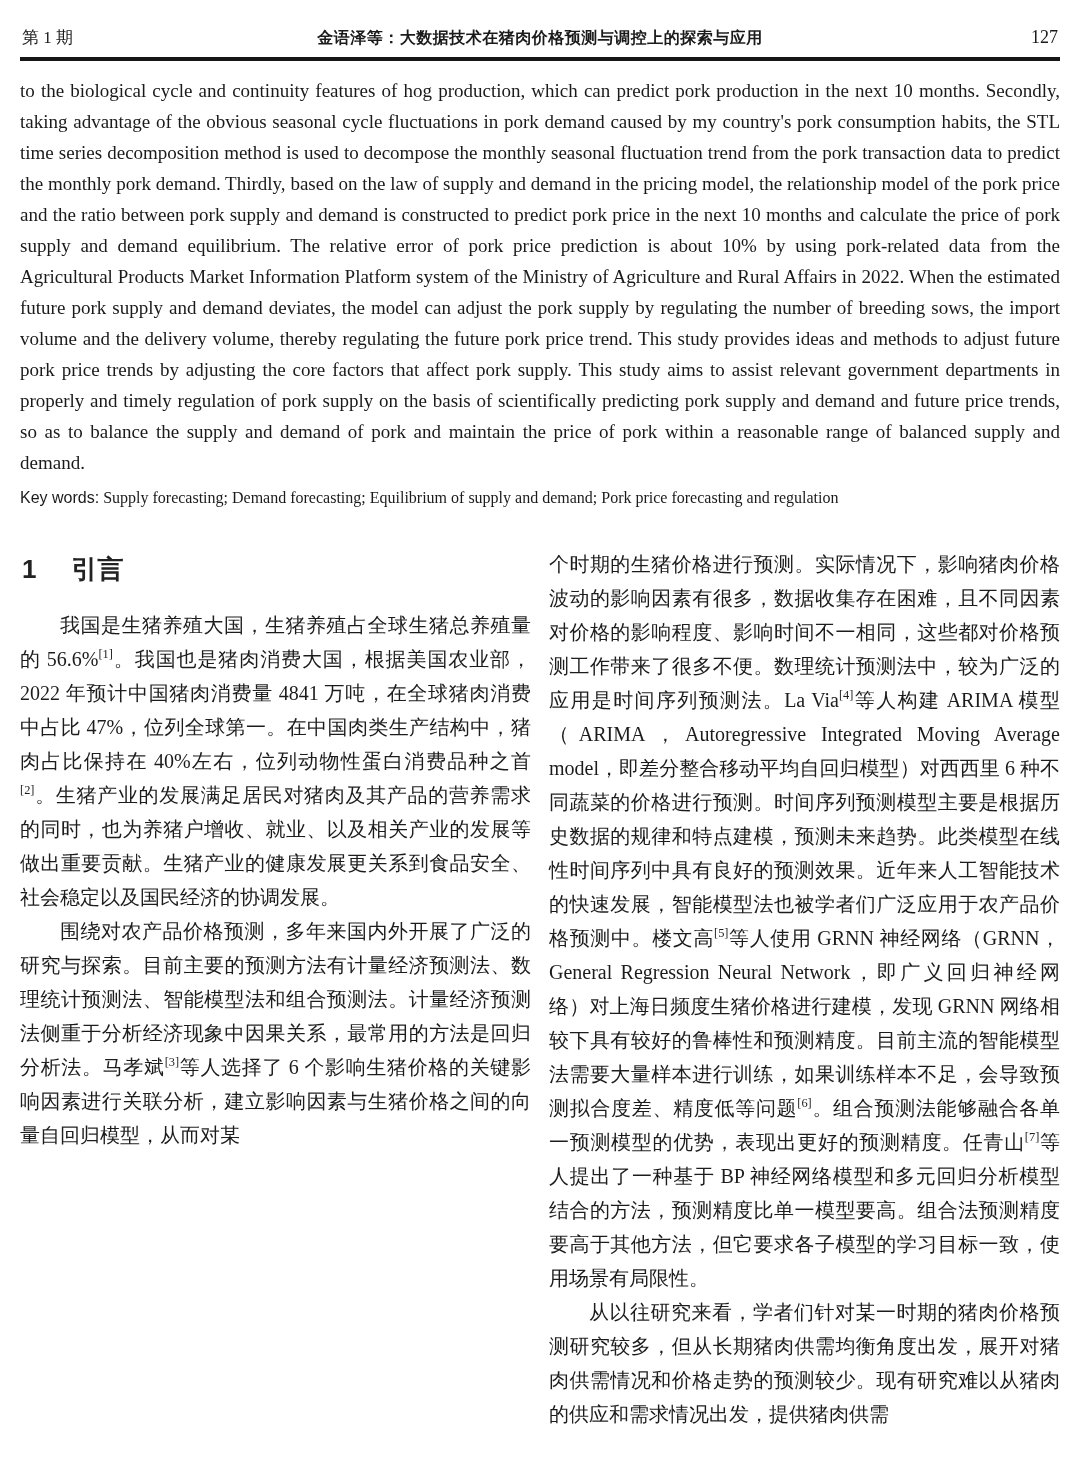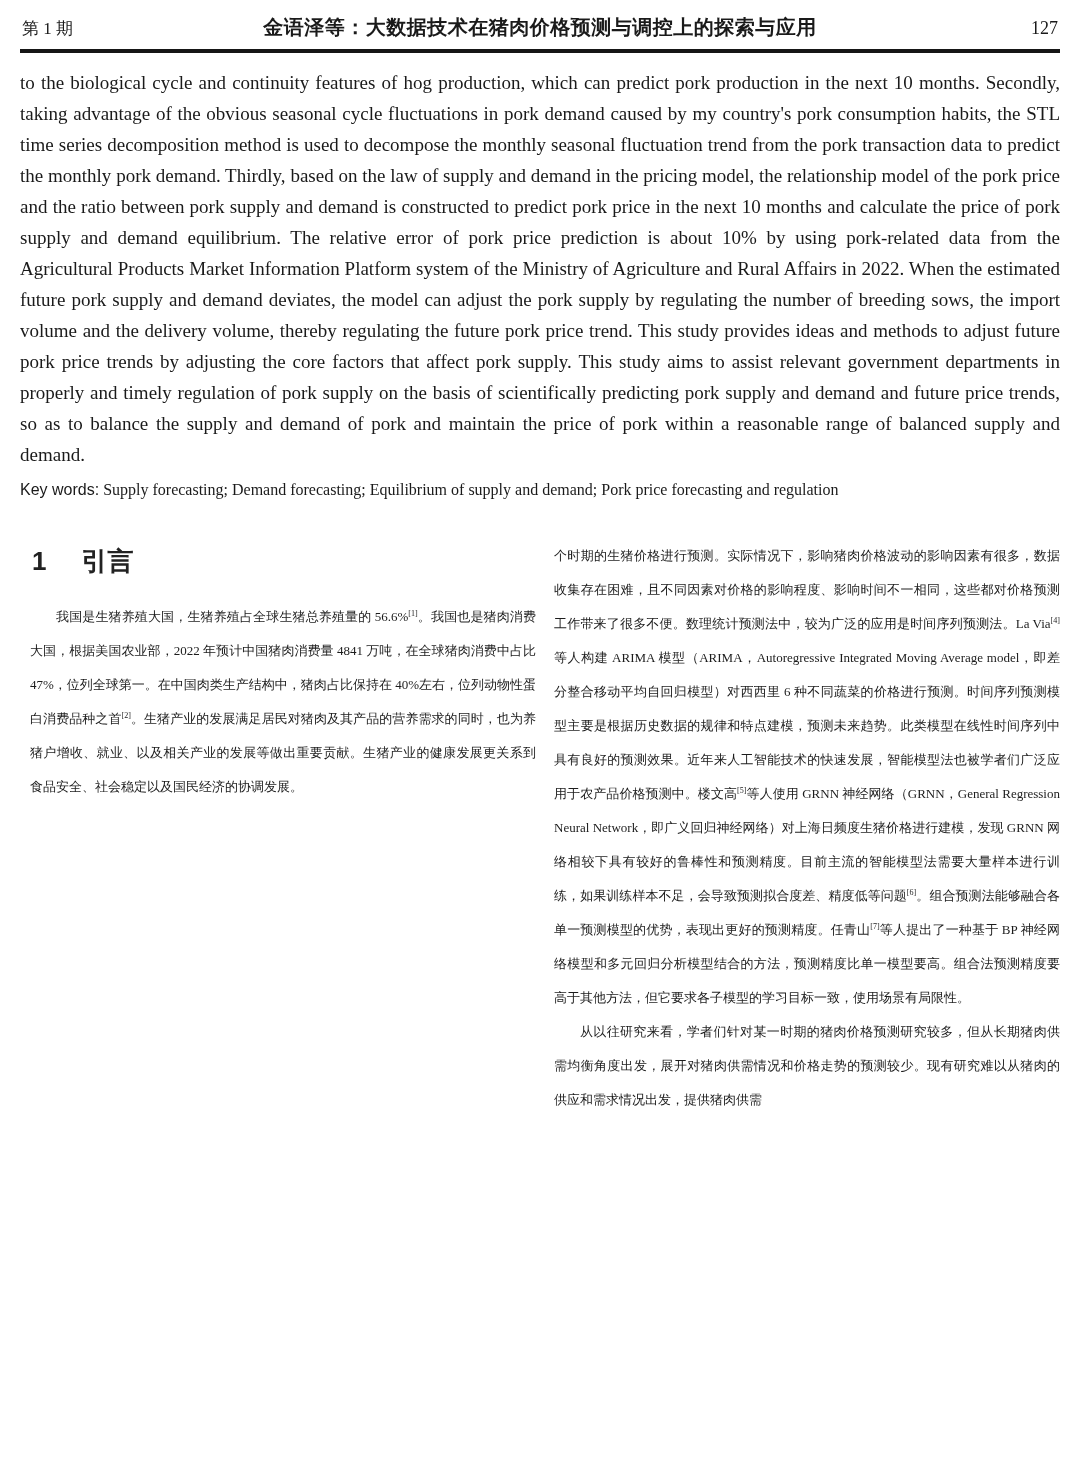--- a/index.html
+++ b/index.html
@@ -5,36 +5,36 @@
   * { margin: 0; padding: 0; box-sizing: border-box; }
   html { background: #e8e8e8; }
   body {
     width: 1080px;
     min-height: 1472px;
     margin: 0 auto;
     background: #ffffff;
     color: #1a1a1a;
     font-family: "Liberation Serif", serif;
   }
-  .page { padding: 10px 20px 24px 20px; }
+  .page { padding: 22px 20px 24px 20px; }
 
   
   .running-header {
     display: grid;
     grid-template-columns: 1fr auto 1fr;
     align-items: baseline;
     padding: 4px 2px 0 2px;
   }
   .issue-label {
     font-size: 17px;
     justify-self: start;
     font-family: "Liberation Serif", serif;
   }
   .running-title {
-    font-size: 20px;
+    font-size: 16px;
     font-weight: 600;
     letter-spacing: 0.5px;
     justify-self: center;
     font-family: "Liberation Sans", sans-serif;
   }
   .page-number {
     font-size: 18px;
     justify-self: end;
     font-family: "Liberation Serif", serif;
   }
@@ -61,36 +61,35 @@
   }
   .keywords-text {
     font-family: "Liberation Serif", serif;
   }
 
   
   .columns {
     display: flex;
     gap: 18px;
     margin-top: 34px;
-    margin-left: 10px;
   }
   .column { flex: 1 1 0; min-width: 0; }
 
   .section-heading {
     font-family: "Liberation Sans", sans-serif;
     font-weight: 700;
     font-size: 26px;
     line-height: 1.25;
     margin: 6px 0 22px 2px;
     color: #222;
   }
   .section-number { margin-right: 1.35em; }
 
   .body-para {
-    font-size: 13px;
+    font-size: 20px;
     line-height: 34px;
     text-align: justify;
     text-justify: inter-character;
     font-family: "Liberation Serif", serif;
     color: #1c1c1c;
   }
   .body-para.indent { text-indent: 2em; }
 
   sup {
     font-size: 0.62em;
@@ -115,20 +114,21 @@
   <p class="keywords-line">
     <span class="keywords-label">Key words:</span>
     <span class="keywords-text"> <span>Supply forecasting; Demand forecasting; Equilibrium of supply and demand; Pork price forecasting and regulation</span></span>
   </p>
 
   <div class="columns">
     <div class="column">
       <h2 class="section-heading"><span class="section-number">1</span><span>引言</span></h2>
       <div>
           <p class="body-para indent">我国是生猪养殖大国，生猪养殖占全球生猪总养殖量的 56.6%<sup>[1]</sup>。我国也是猪肉消费大国，根据美国农业部，2022 年预计中国猪肉消费量 4841 万吨，在全球猪肉消费中占比 47%，位列全球第一。在中国肉类生产结构中，猪肉占比保持在 40%左右，位列动物性蛋白消费品种之首<sup>[2]</sup>。生猪产业的发展满足居民对猪肉及其产品的营养需求的同时，也为养猪户增收、就业、以及相关产业的发展等做出重要贡献。生猪产业的健康发展更关系到食品安全、社会稳定以及国民经济的协调发展。</p>
+          <p class="body-para indent">围绕对农产品价格预测，多年来国内外开展了广泛的研究与探索。目前主要的预测方法有计量经济预测法、数理统计预测法、智能模型法和组合预测法。计量经济预测法侧重于分析经济现象中因果关系，最常用的方法是回归分析法。马孝斌<sup>[3]</sup>等人选择了 6 个影响生猪价格的关键影响因素进行关联分析，建立影响因素与生猪价格之间的向量自回归模型，从而对某</p>
         </div>
     </div>
     <div class="column">
       <div>
           <p class="body-para">个时期的生猪价格进行预测。实际情况下，影响猪肉价格波动的影响因素有很多，数据收集存在困难，且不同因素对价格的影响程度、影响时间不一相同，这些都对价格预测工作带来了很多不便。数理统计预测法中，较为广泛的应用是时间序列预测法。La Via<sup>[4]</sup>等人构建 ARIMA 模型（ARIMA，Autoregressive Integrated Moving Average model，即差分整合移动平均自回归模型）对西西里 6 种不同蔬菜的价格进行预测。时间序列预测模型主要是根据历史数据的规律和特点建模，预测未来趋势。此类模型在线性时间序列中具有良好的预测效果。近年来人工智能技术的快速发展，智能模型法也被学者们广泛应用于农产品价格预测中。楼文高<sup>[5]</sup>等人使用 GRNN 神经网络（GRNN，General Regression Neural Network，即广义回归神经网络）对上海日频度生猪价格进行建模，发现 GRNN 网络相较下具有较好的鲁棒性和预测精度。目前主流的智能模型法需要大量样本进行训练，如果训练样本不足，会导致预测拟合度差、精度低等问题<sup>[6]</sup>。组合预测法能够融合各单一预测模型的优势，表现出更好的预测精度。任青山<sup>[7]</sup>等人提出了一种基于 BP 神经网络模型和多元回归分析模型结合的方法，预测精度比单一模型要高。组合法预测精度要高于其他方法，但它要求各子模型的学习目标一致，使用场景有局限性。</p>
           <p class="body-para indent">从以往研究来看，学者们针对某一时期的猪肉价格预测研究较多，但从长期猪肉供需均衡角度出发，展开对猪肉供需情况和价格走势的预测较少。现有研究难以从猪肉的供应和需求情况出发，提供猪肉供需</p>
         </div>
     </div>
   </div>
 

